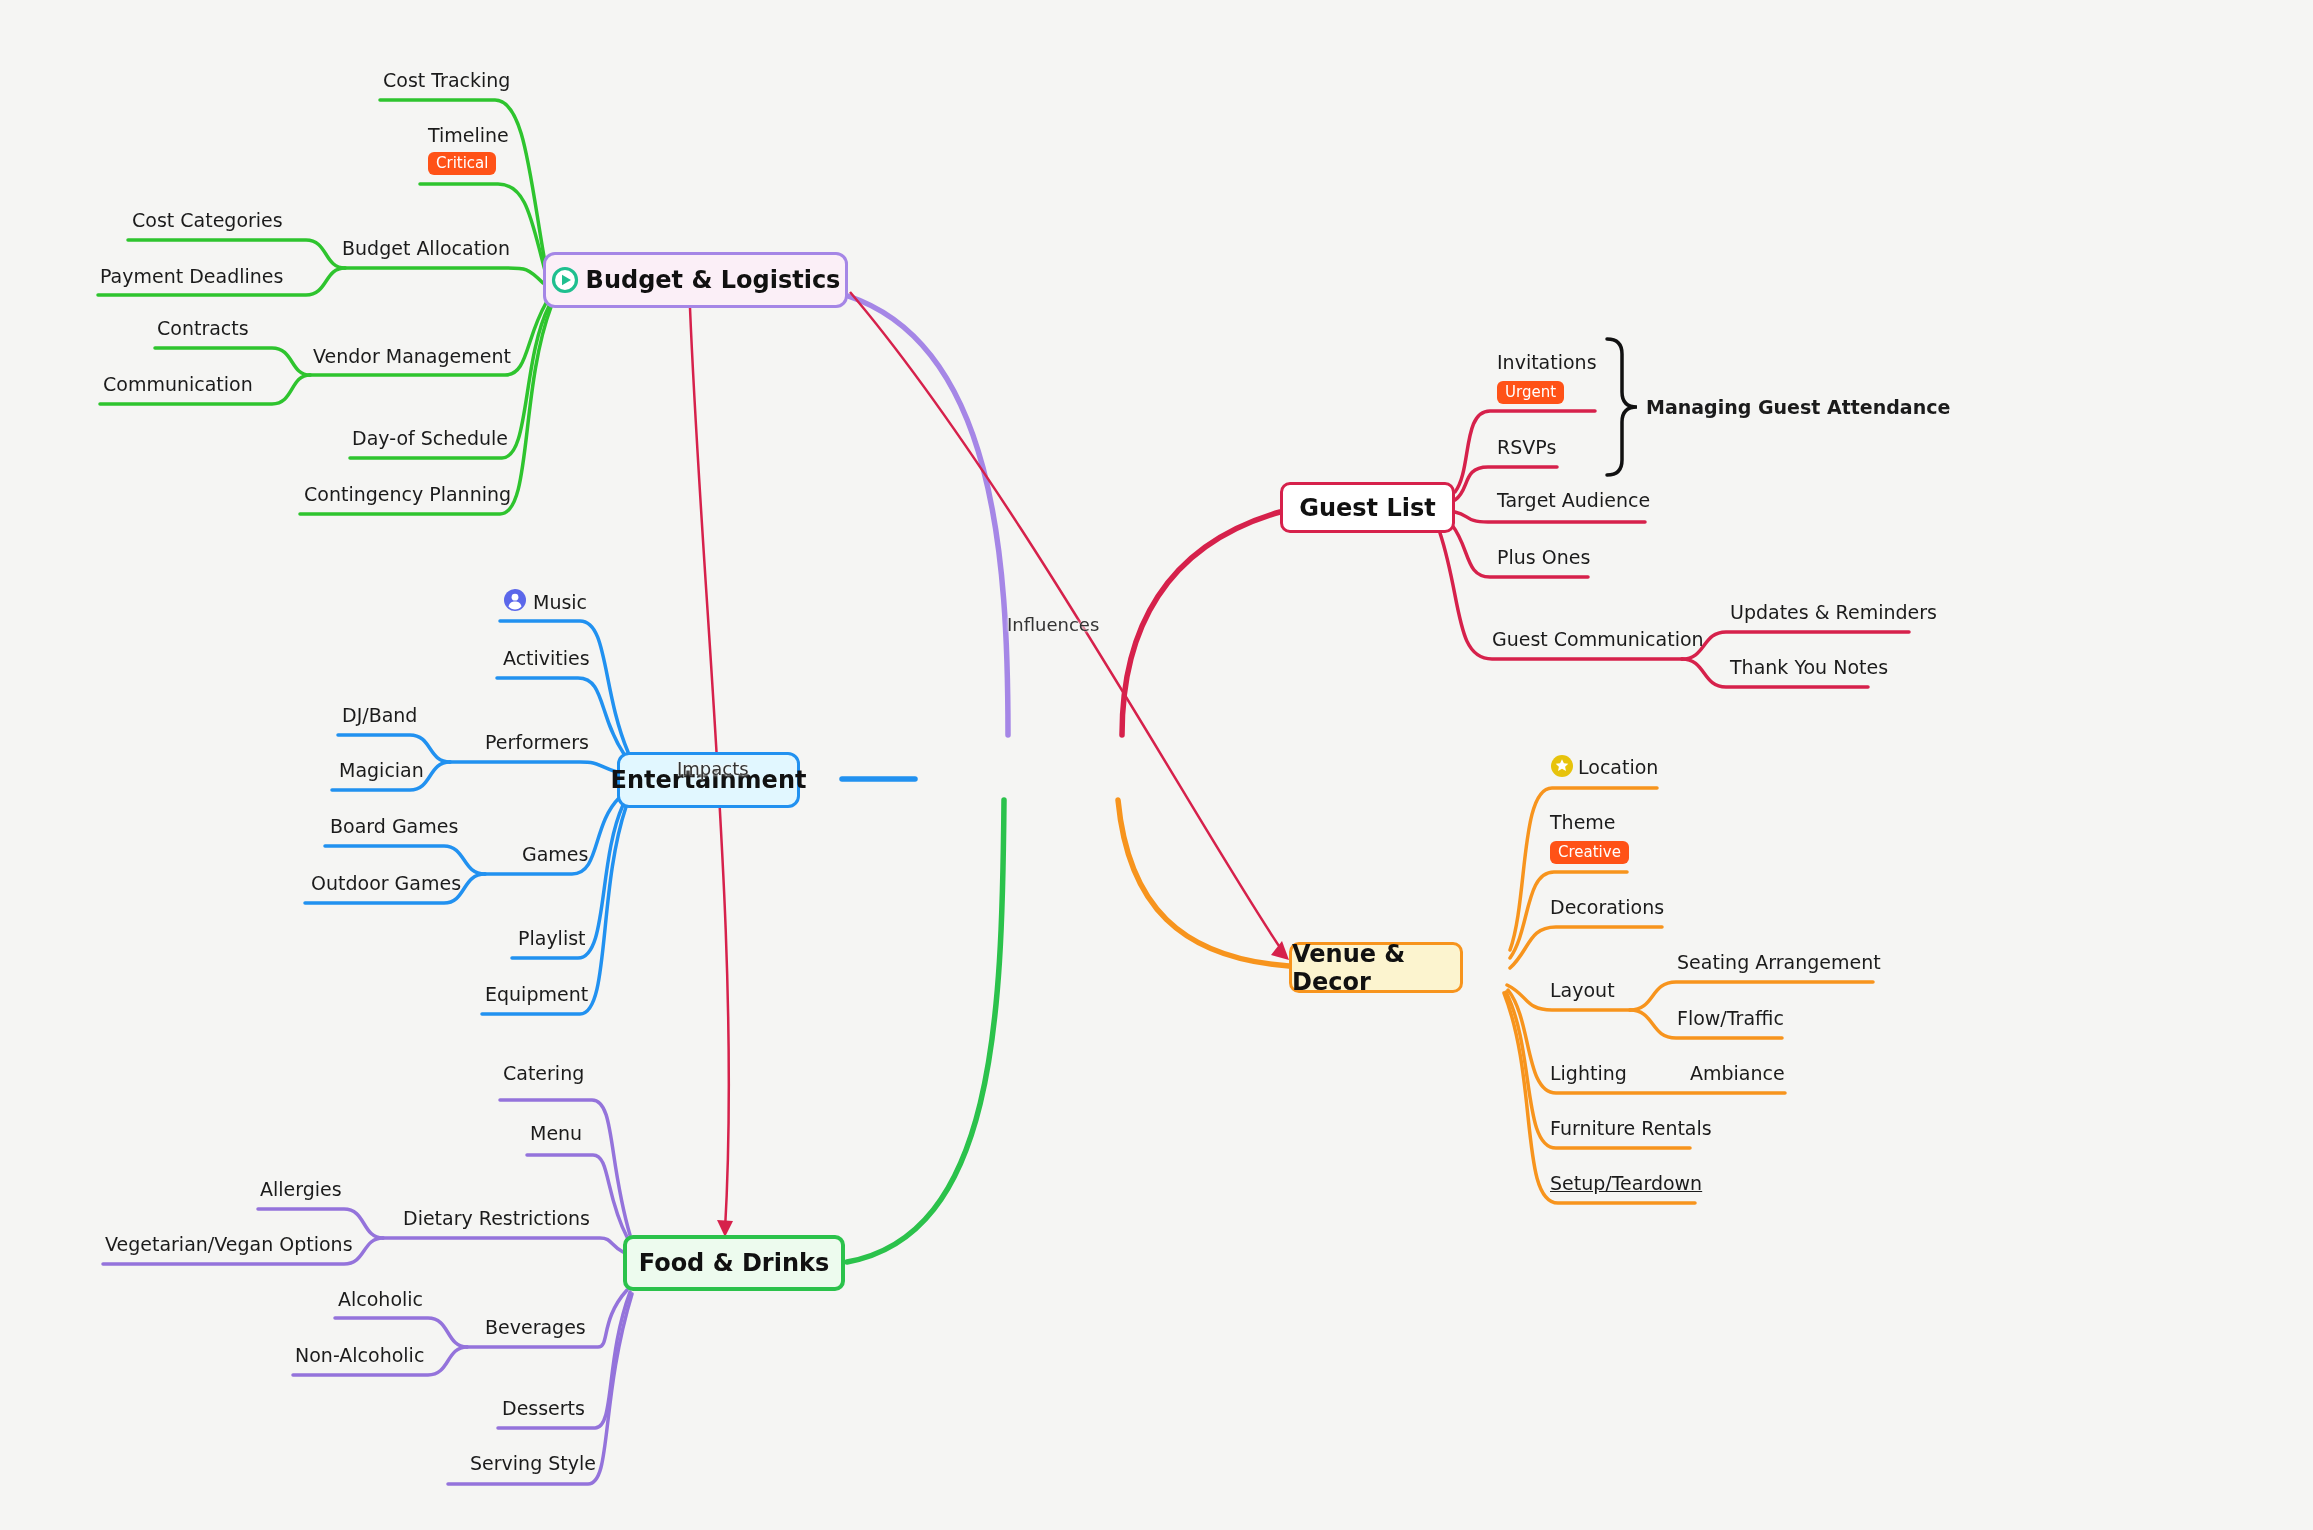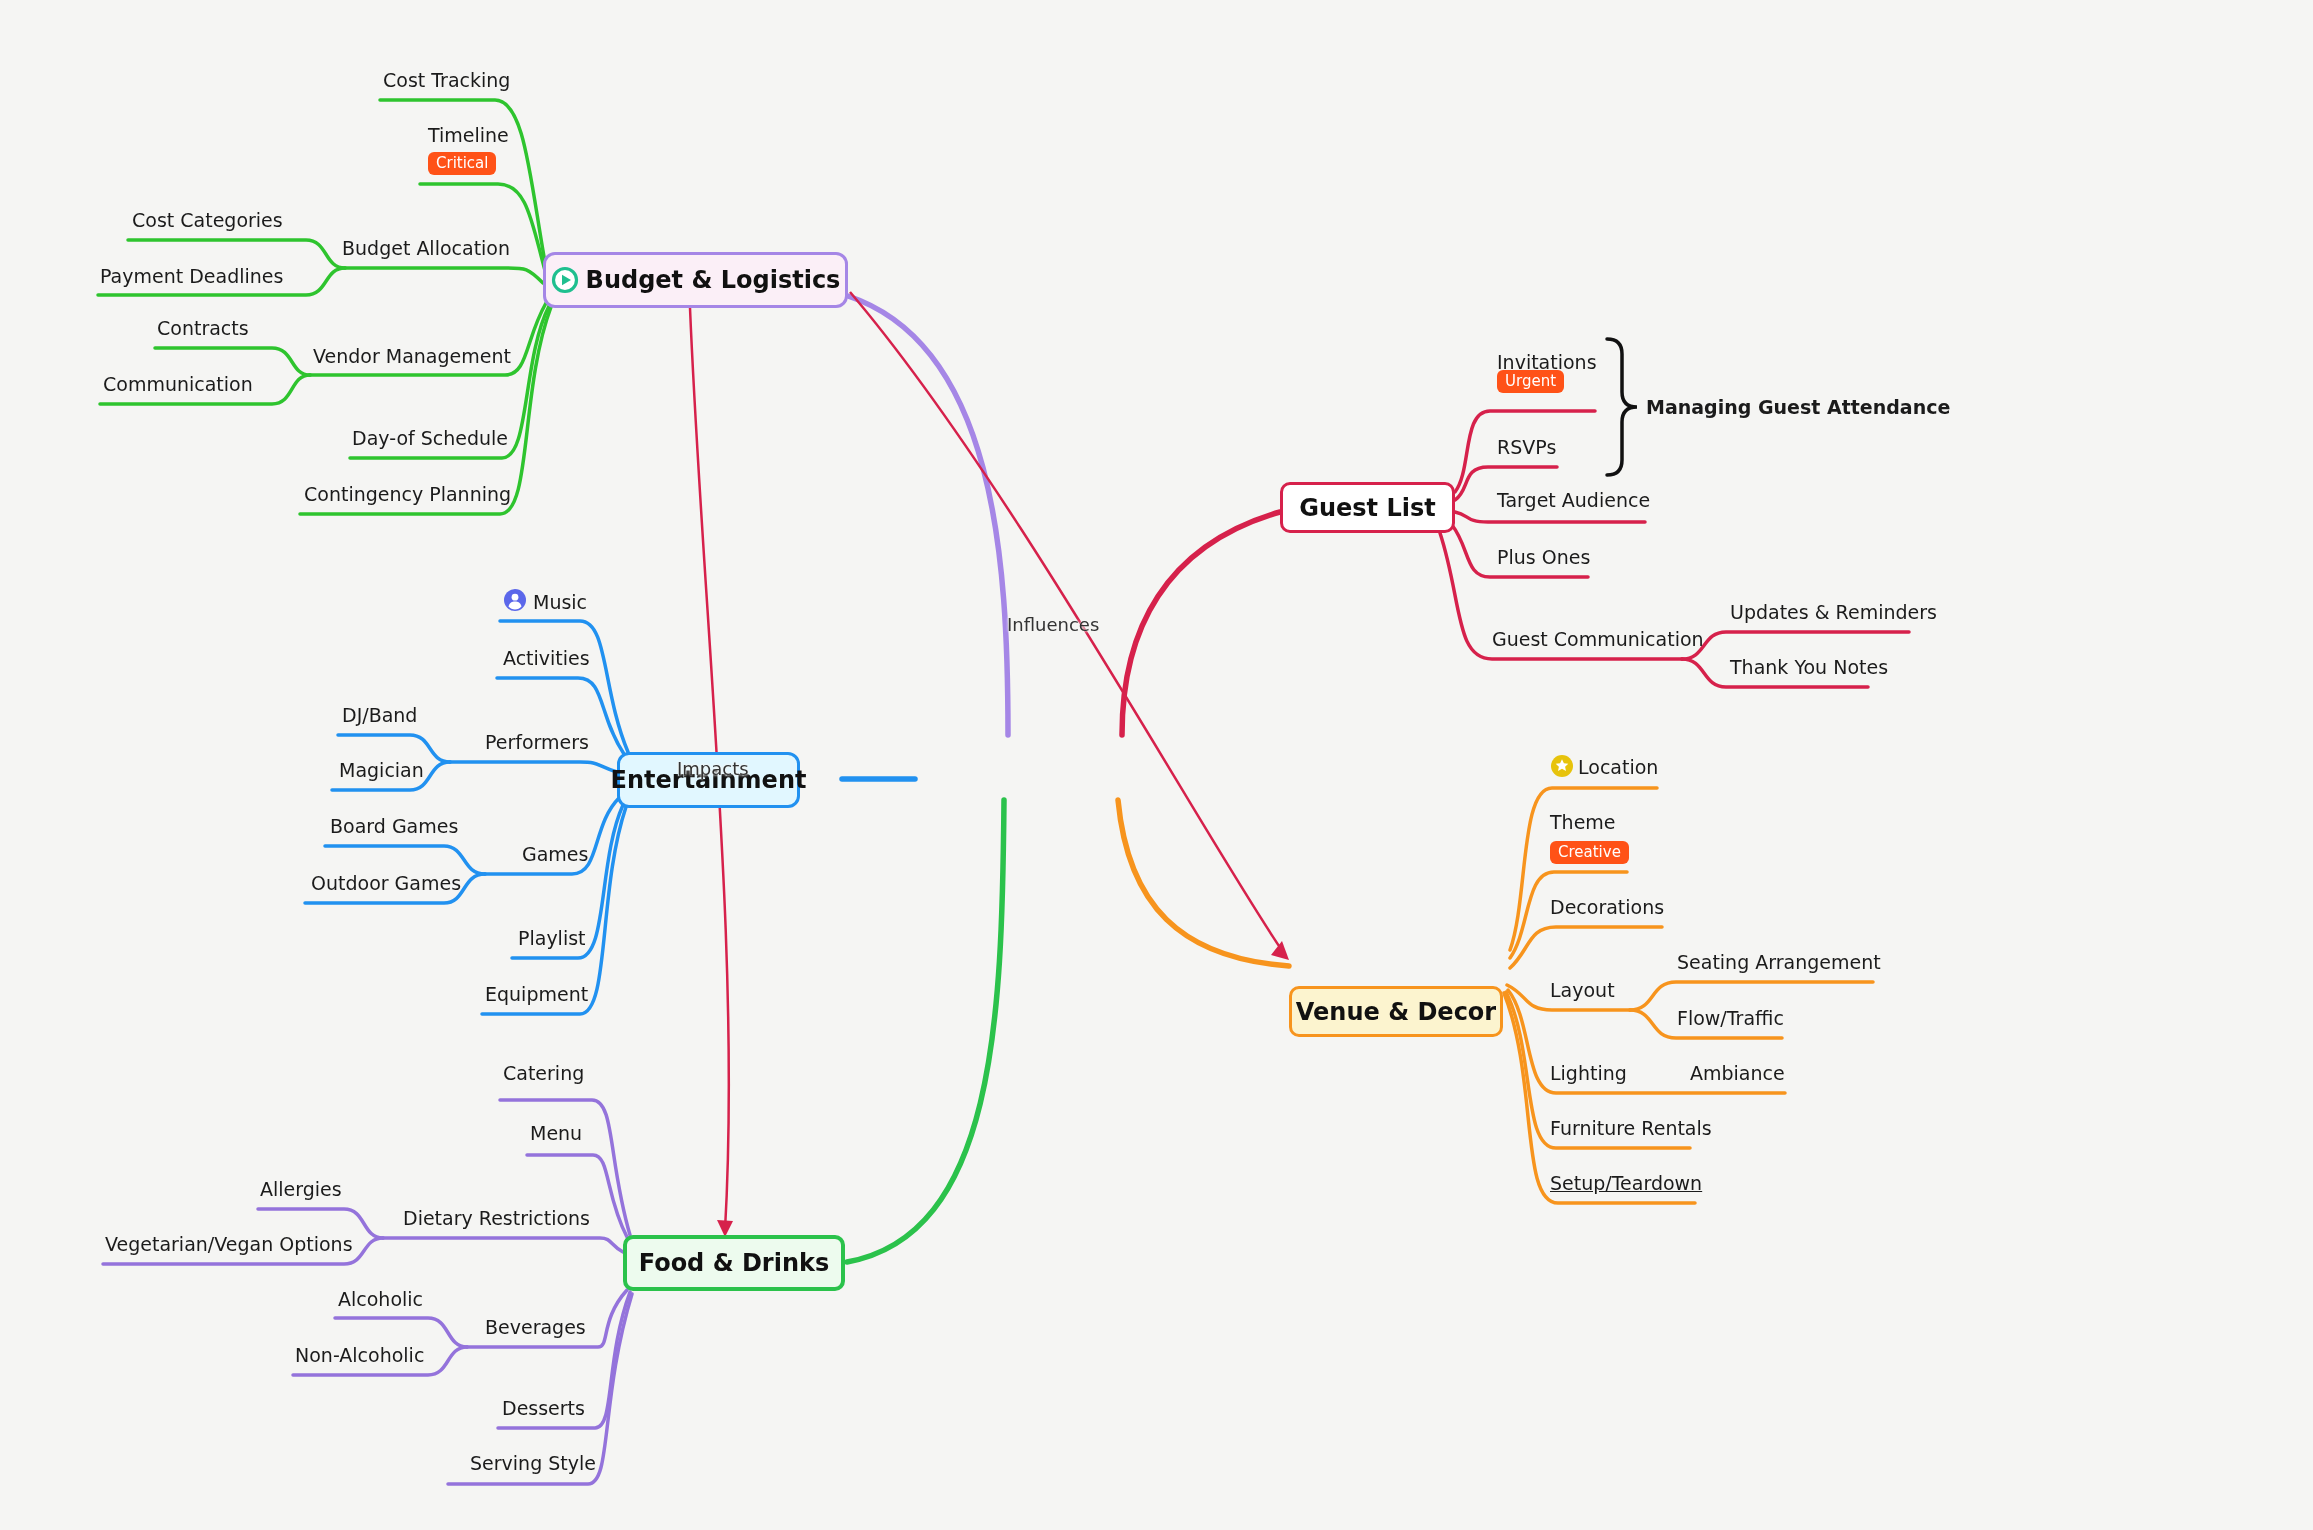--- a/index.html
+++ b/index.html
@@ -113,21 +113,21 @@
 </div>
 
 <div class="node node-guest" style="left:1280px;top:482px;width:175px;height:51px;">
   <span>Guest List</span>
 </div>
 
 <div class="node node-ent" style="left:617px;top:752px;width:183px;height:56px;">
   <span>Entertainment</span>
 </div>
 
-<div class="node node-venue" style="left:1289px;top:942px;width:214px;height:51px;margin-top:44px;">
+<div class="node node-venue" style="left:1289px;top:942px;width:174px;height:51px;">
   <span>Venue &amp; Decor</span>
 </div>
 
 <div class="node node-food" style="left:623px;top:1235px;width:222px;height:56px;">
   <span>Food &amp; Drinks</span>
 </div>
 
 <span class="edge-lbl" style="left:1007px;top:614px;">Influences</span>
 <span class="edge-lbl" style="left:677px;top:758px;">Impacts</span>
 
@@ -137,21 +137,21 @@
 <span class="lbl" style="left:342px;top:238px;">Budget Allocation</span>
 <span class="lbl" style="left:132px;top:210px;">Cost Categories</span>
 <span class="lbl" style="left:100px;top:266px;">Payment Deadlines</span>
 <span class="lbl" style="left:313px;top:346px;">Vendor Management</span>
 <span class="lbl" style="left:157px;top:318px;">Contracts</span>
 <span class="lbl" style="left:103px;top:374px;">Communication</span>
 <span class="lbl" style="left:352px;top:428px;">Day-of Schedule</span>
 <span class="lbl" style="left:304px;top:484px;">Contingency Planning</span>
 
 <span class="lbl" style="left:1497px;top:352px;">Invitations</span>
-<span class="badge" style="left:1497px;top:370px;">Urgent</span>
+<span class="badge" style="left:1497px;top:381px;">Urgent</span>
 <span class="lbl" style="left:1497px;top:437px;">RSVPs</span>
 <span class="lbl" style="left:1497px;top:490px;">Target Audience</span>
 <span class="lbl" style="left:1497px;top:547px;">Plus Ones</span>
 <span class="lbl" style="left:1492px;top:629px;">Guest Communication</span>
 <span class="lbl" style="left:1730px;top:602px;">Updates &amp; Reminders</span>
 <span class="lbl" style="left:1730px;top:657px;">Thank You Notes</span>
 <span class="lbl lblb" style="left:1646px;top:397px;">Managing Guest Attendance</span>
 
 <svg class="icon" style="left:504px;top:589px;" viewBox="0 0 22 22">
       <circle cx="11" cy="11" r="11" fill="#5B67EA"></circle>

